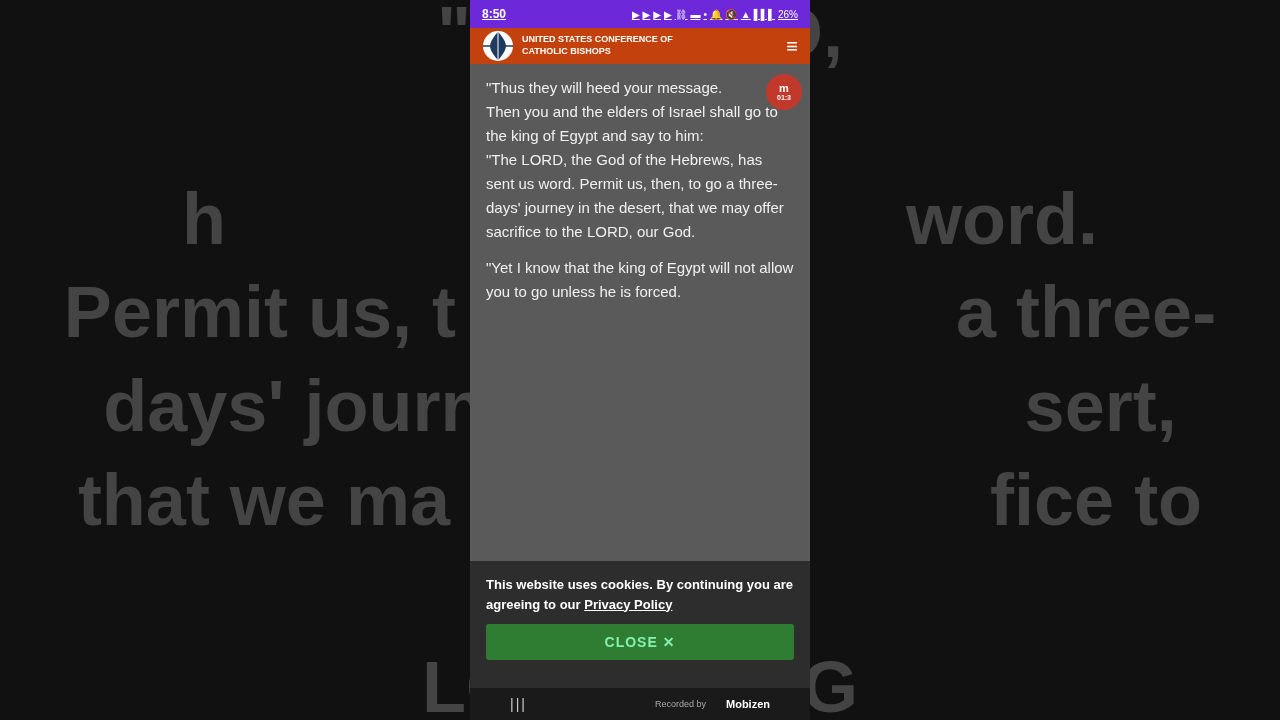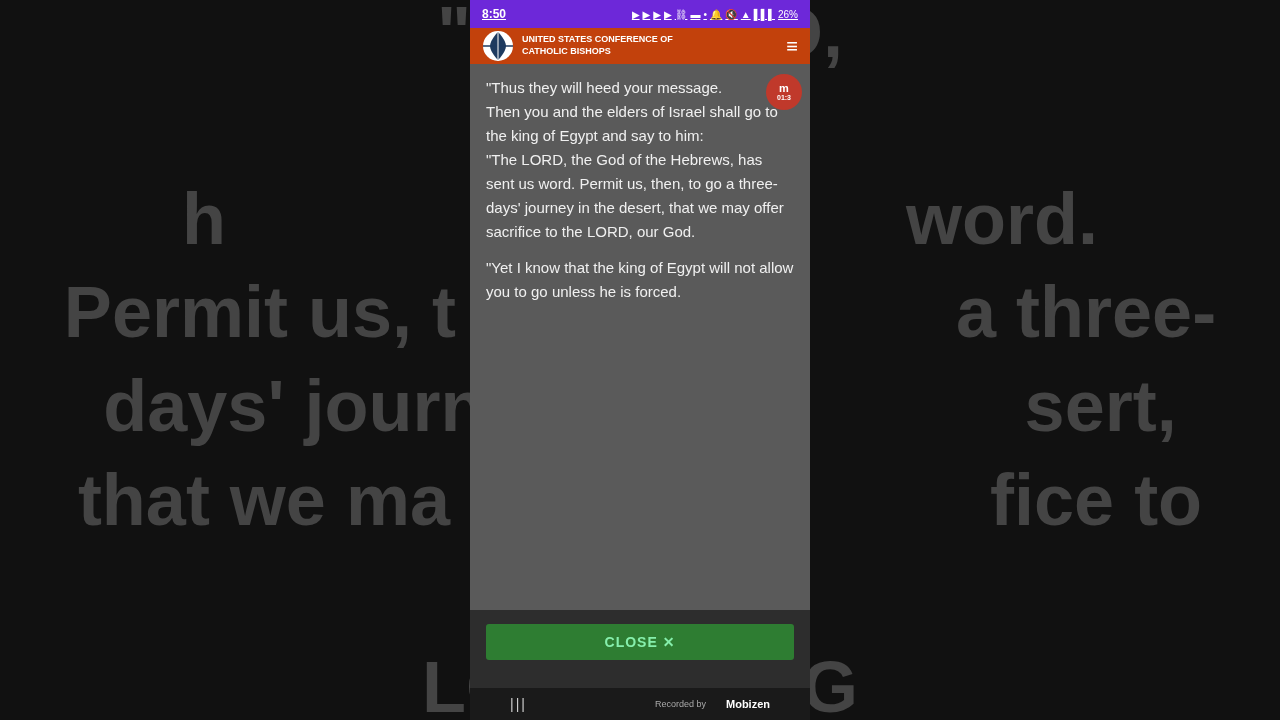--- a/index.html
+++ b/index.html
@@ -281,20 +281,23 @@
         "The LORD, the God of the Hebrews, has sent us word. Permit us, then, to go a three-days' journey in the desert, that we may offer sacrifice to the LORD, our God.
       </p>
 
       <p>
         "Yet I know that the king of Egypt will not allow you to go unless he is forced.
       </p>
     </div>
   </div>
 
   <div class="cookie-banner">
+    <div class="cookie-text">
+      <span>This website uses cookies. By continuing you are agreeing to our </span><span class="privacy-link">Privacy Policy</span>
+    </div>
     <button class="close-btn">CLOSE  ✕</button>
   </div>
 
   <div class="bottom-nav">
     <span class="nav-lines">|||</span>
     <div class="recorded-badge">
       <span>Recorded by</span>
       <span class="mobizen-logo">Mobizen</span>
     </div>
   </div>

